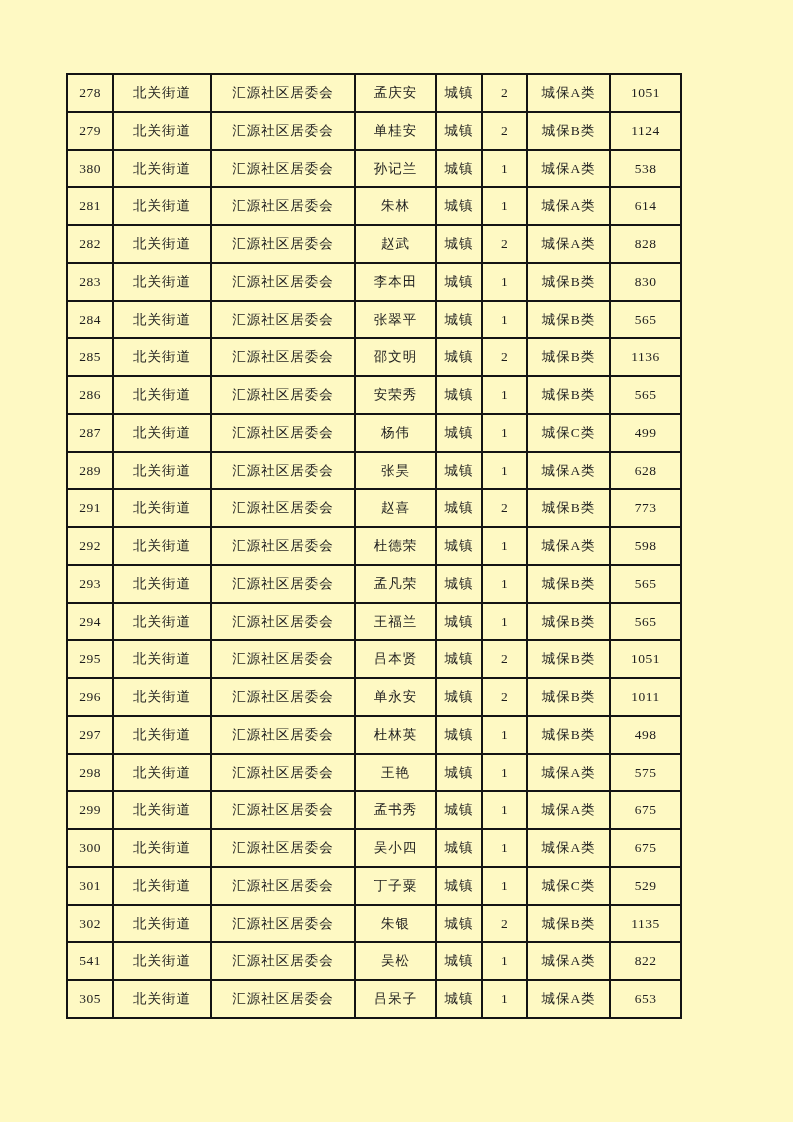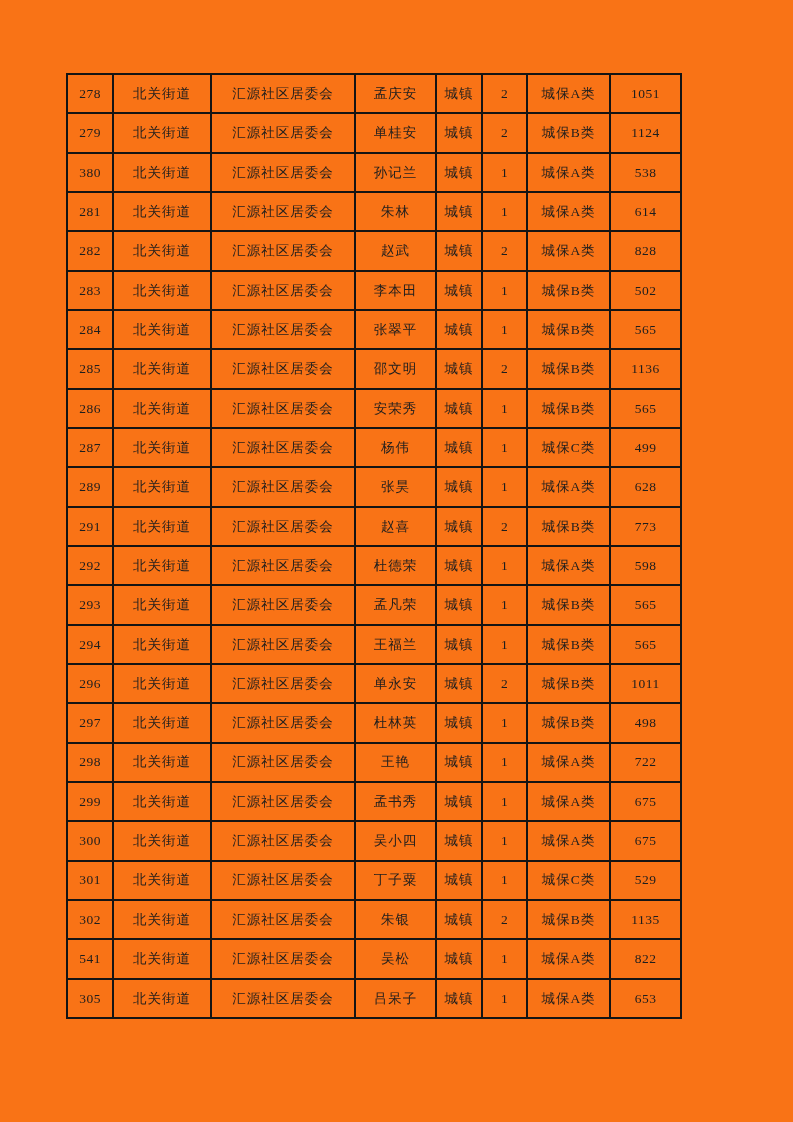--- a/index.html
+++ b/index.html
@@ -4,21 +4,21 @@
 <style>
   html, body {
     margin: 0;
     padding: 0;
     background: #ffffff;
   }
   .page {
     position: relative;
     width: 793px;
     height: 1122px;
-    background: #f97316;
+    background: #fef9c3;
     overflow: hidden;
     font-family: "Liberation Serif", "DejaVu Serif", serif;
     color: #1e1e1e;
   }
   table.grid {
     position: absolute;
     left: 66px;
     top: 73px;
     width: 614px;
     height: 946px;
@@ -108,21 +108,21 @@
     <td class="num">828</td>
   </tr>
         <tr>
     <td class="num">283</td>
     <td>北关街道</td>
     <td>汇源社区居委会</td>
     <td>李本田</td>
     <td>城镇</td>
     <td class="num">1</td>
     <td>城保B类</td>
-    <td class="num">502</td>
+    <td class="num">830</td>
   </tr>
         <tr>
     <td class="num">284</td>
     <td>北关街道</td>
     <td>汇源社区居委会</td>
     <td>张翠平</td>
     <td>城镇</td>
     <td class="num">1</td>
     <td>城保B类</td>
     <td class="num">565</td>
@@ -201,20 +201,30 @@
     <td class="num">294</td>
     <td>北关街道</td>
     <td>汇源社区居委会</td>
     <td>王福兰</td>
     <td>城镇</td>
     <td class="num">1</td>
     <td>城保B类</td>
     <td class="num">565</td>
   </tr>
         <tr>
+    <td class="num">295</td>
+    <td>北关街道</td>
+    <td>汇源社区居委会</td>
+    <td>吕本贤</td>
+    <td>城镇</td>
+    <td class="num">2</td>
+    <td>城保B类</td>
+    <td class="num">1051</td>
+  </tr>
+        <tr>
     <td class="num">296</td>
     <td>北关街道</td>
     <td>汇源社区居委会</td>
     <td>单永安</td>
     <td>城镇</td>
     <td class="num">2</td>
     <td>城保B类</td>
     <td class="num">1011</td>
   </tr>
         <tr>
@@ -228,21 +238,21 @@
     <td class="num">498</td>
   </tr>
         <tr>
     <td class="num">298</td>
     <td>北关街道</td>
     <td>汇源社区居委会</td>
     <td>王艳</td>
     <td>城镇</td>
     <td class="num">1</td>
     <td>城保A类</td>
-    <td class="num">722</td>
+    <td class="num">575</td>
   </tr>
         <tr>
     <td class="num">299</td>
     <td>北关街道</td>
     <td>汇源社区居委会</td>
     <td>孟书秀</td>
     <td>城镇</td>
     <td class="num">1</td>
     <td>城保A类</td>
     <td class="num">675</td>

